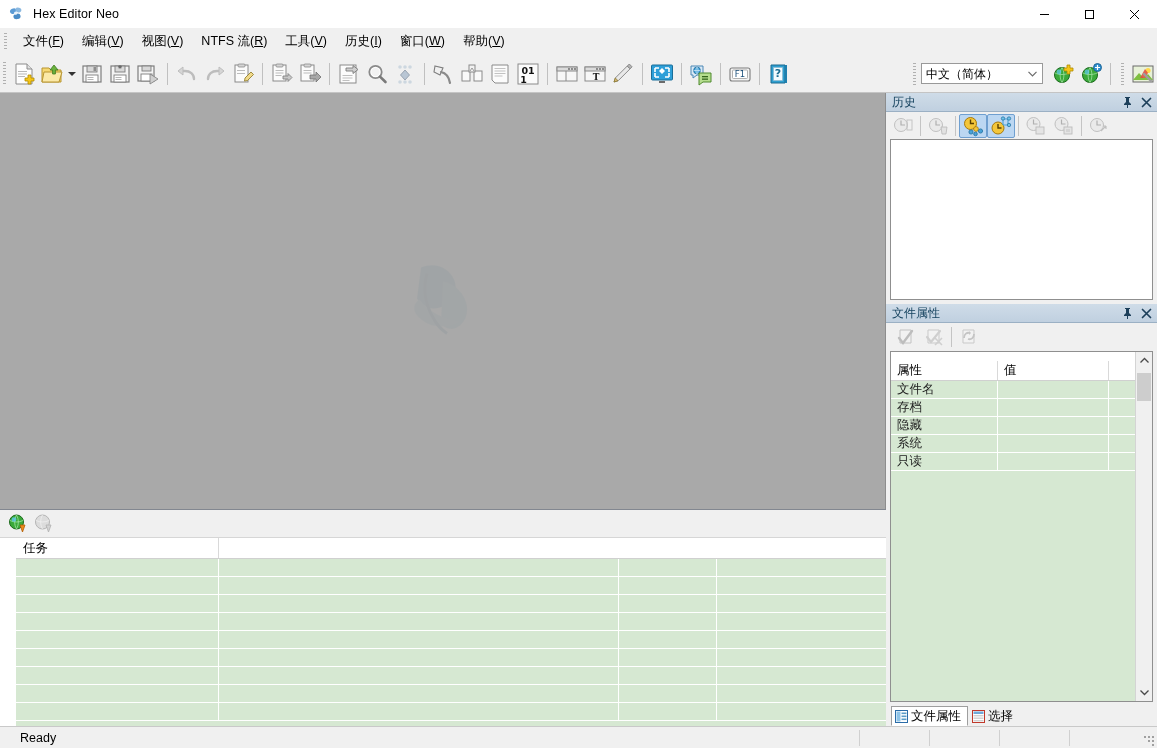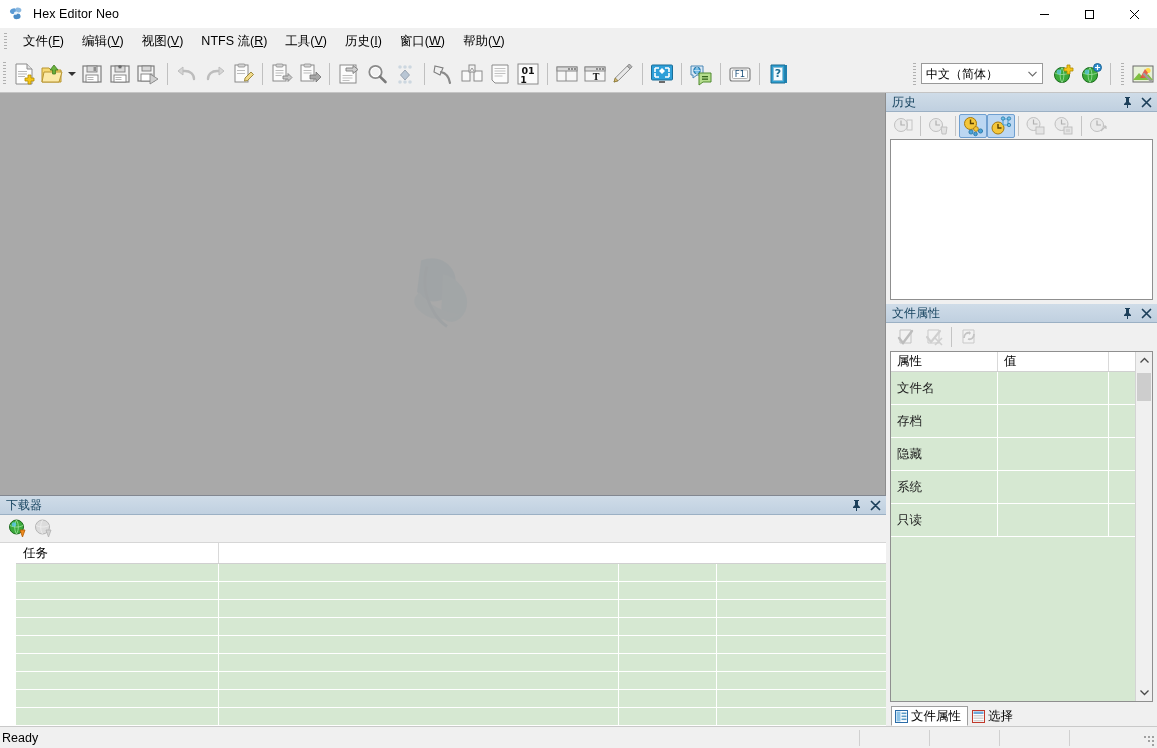--- a/index.html
+++ b/index.html
@@ -124,44 +124,44 @@
   .hist-toolbar { height: 27px; flex: 0 0 27px; display: flex; align-items: center; padding-left: 3px; background: #f0f0f0; }
   .hist-btn { width: 28px; height: 24px; display: flex; align-items: center; justify-content: center; border: 1px solid transparent; border-radius: 2px; }
   .hist-btn.active { background: #bcd7f2; border: 1px solid #6f9fd0; }
   .hist-sep { width: 1px; height: 20px; background: #c4c4c4; margin: 0 3px; }
   .hist-content { flex: 1 1 auto; background: #fff; border: 1px solid #8f8f8f; margin: 0 4px 4px 4px; }
 
   .fp-panel { flex: 1 1 auto; display: flex; flex-direction: column; min-height: 0; }
   .fp-toolbar { height: 28px; flex: 0 0 28px; display: flex; align-items: center; padding-left: 6px; background: #f0f0f0; }
   .fp-grid-wrap { flex: 1 1 auto; display: flex; margin: 0 4px 0 4px; border: 1px solid #8f8f8f; background: #fff; min-height: 0; overflow: hidden; }
   .fp-grid { flex: 1 1 auto; display: flex; flex-direction: column; min-width: 0; }
-  .fp-head { display: flex; height: 20px; flex: 0 0 20px; border-bottom: 1px solid #d0d0d0; background: #fff; }
+  .fp-head { display: flex; height: 20px; flex: 0 0 20px; border-bottom: 1px solid #d0d0d0; background: #fff; margin-top: 9px; }
   .fp-head-cell { font-size: 12.5px; padding-left: 6px; display: flex; align-items: center; border-right: 1px solid #d9d9d9; white-space: nowrap; overflow: hidden; }
   .fp-rows { flex: 1 1 auto; overflow: hidden; background: #d6e8d2; }
-  .fp-row { height: 33px; display: flex; border-bottom: 1px solid #fff; }
+  .fp-row { height: 18px; display: flex; border-bottom: 1px solid #fff; }
   .fp-row-name { width: 107px; flex: 0 0 107px; font-size: 12.5px; padding-left: 6px; display: flex; align-items: center; border-right: 1px solid #fff; color: #222; overflow: hidden; white-space: nowrap; }
   .fp-row-val { width: 111px; flex: 0 0 111px; border-right: 1px solid #fff; }
   .fp-row-extra { flex: 1 1 auto; }
   .vscroll { width: 17px; flex: 0 0 17px; background: #f0f0f0; border-left: 1px solid #d4d4d4; display: flex; flex-direction: column; }
   .vs-arrow { height: 17px; flex: 0 0 17px; display: flex; align-items: center; justify-content: center; background: #f0f0f0; }
   .vs-track { flex: 1 1 auto; background: #f0f0f0; position: relative; }
   .vs-thumb { position: absolute; top: 4px; left: 1px; right: 1px; height: 28px; background: #cdcdcd; }
 
   .fp-tabs { height: 22px; flex: 0 0 22px; display: flex; align-items: flex-end; padding-left: 5px; background: #f0f0f0; margin-top: 2px; }
   .fp-tab { height: 20px; display: flex; align-items: center; padding: 0 6px 0 3px; font-size: 12.5px; border: 1px solid transparent; }
   .fp-tab.active { background: #fff; border: 1px solid #9e9e9e; border-bottom-color: #fff; }
   .fp-tab .tabicon { margin-right: 3px; display: flex; }
 
   
   .statusbar {
     height: 22px; flex: 0 0 22px;
     background: #f0f0f0; border-top: 1px solid #c9c9c9;
     display: flex; align-items: center; position: relative;
   }
-  .status-text { font-size: 12.5px; padding-left: 2px; color: #000; flex: 0 0 auto; }
+  .status-text { font-size: 12.5px; padding-left: 20px; color: #000; flex: 0 0 auto; }
   .status-fill { flex: 1 1 auto; }
   .status-pane { width: 70px; flex: 0 0 70px; border-left: 1px solid #d0d0d0; height: 16px; }
   .status-grip { width: 18px; flex: 0 0 18px; height: 22px; position: relative; }
   .status-grip::after {
     content: ""; position: absolute; right: 3px; bottom: 3px; width: 10px; height: 10px;
     background-image:
       radial-gradient(circle 1px at 1px 1px, #a0a0a0 99%, transparent 0),
       radial-gradient(circle 1px at 5px 1px, #a0a0a0 99%, transparent 0),
       radial-gradient(circle 1px at 9px 1px, #a0a0a0 99%, transparent 0),
       radial-gradient(circle 1px at 5px 5px, #a0a0a0 99%, transparent 0),
@@ -517,33 +517,20 @@
           <svg width="104" height="104" viewBox="0 0 104 104">
             <path d="M30 20c14-6 28 0 33 12 5 12-2 24-14 28-10 3-19-1-23-9" fill="#5d7f8f"></path>
             <path d="M52 34c12 2 22 12 24 25 1 9-3 17-10 21-6 3-13 1-16-5" fill="#6f8d99"></path>
             <path d="M28 52c10 12 24 20 40 22-14 8-30 6-40-4-6-6-7-12 0-18z" fill="#79929c"></path>
             <path d="M36 26c-4 14-2 30 6 44 3 6 8 12 14 16" fill="none" stroke="#4e6f80" stroke-width="3"></path>
           </svg>
         </div>
       </div>
 
       <div class="downloader">
-        <div class="panel-caption">
-          <span class="cap-title">下载器</span>
-          <div class="cap-btn">
-            <svg width="11" height="12" viewBox="0 0 11 12">
-                <path d="M3 1h5v1H7v4l2 2v1H6v3H5V9H2V8l2-2V2H3z" fill="#1c3f5a"></path>
-              </svg>
-          </div>
-          <div class="cap-btn">
-            <svg width="11" height="11" viewBox="0 0 11 11">
-                <path d="M1.5 1.5l8 8M9.5 1.5l-8 8" stroke="#1c3f5a" stroke-width="1.7" stroke-linecap="round"></path>
-              </svg>
-          </div>
-        </div>
         <div class="dl-toolbar">
           <div class="dl-tb-btn">
             <svg width="22" height="22" viewBox="0 0 22 22">
               <circle cx="9.5" cy="9" r="7" fill="#3aa93a" stroke="#1d6b1d" stroke-width="1"></circle>
               <path d="M3 7.5c4 2 9 2 13 0M9.5 2c-2.4 4-2.4 10 0 14M9.5 2c2.4 4 2.4 10 0 14" fill="none" stroke="#a2e3a2" stroke-width="0.8"></path>
               <circle cx="7" cy="6.5" r="2.3" fill="#5fc8f0" opacity="0.8"></circle>
               <path d="M13 12h5l-2.5 7z" fill="#f08a1e" stroke="#b05a00" stroke-width="0.8"></path>
             </svg>
           </div>
           <div class="dl-tb-btn">

